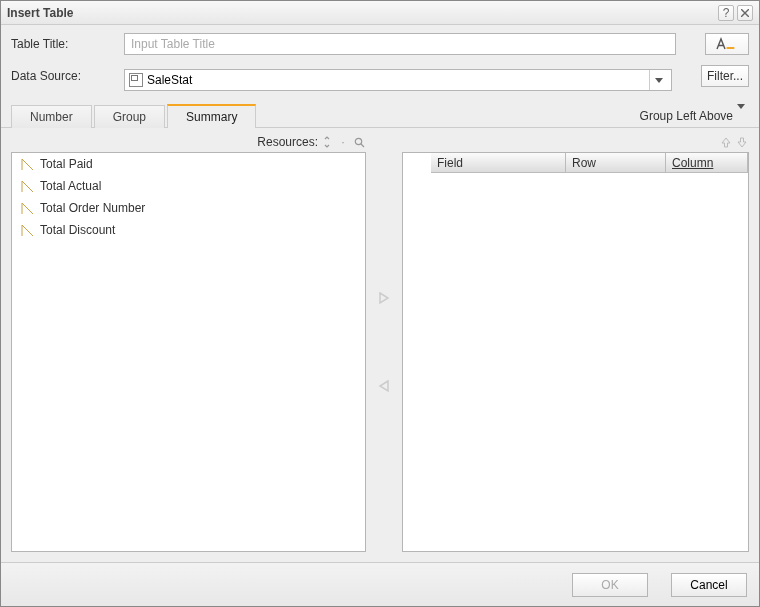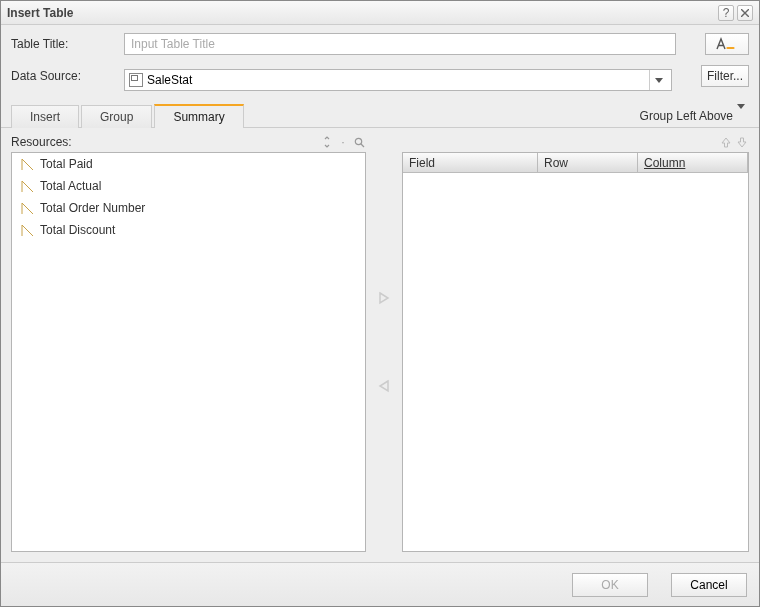--- a/index.html
+++ b/index.html
@@ -29,30 +29,30 @@
   .tab.active { background:#eeeeee; border-top:2px solid #f5a623; color:#222; }
   .tabs-row .spacer { flex:1; }
   .group-left { display:flex; align-items:center; color:#333; cursor:pointer; padding-bottom:4px; margin-right:4px; }
   .group-left .dd { margin-left:4px; }
 
   .workspace { display:flex; flex:1; padding:4px 10px 10px 10px; min-height:0; }
   .left-pane { width:355px; display:flex; flex-direction:column; }
   .right-pane { flex:1; display:flex; flex-direction:column; }
   .mid-col { width:36px; display:flex; flex-direction:column; align-items:center; justify-content:center; gap:70px; }
 
-  .pane-header { height:20px; display:flex; align-items:center; color:#333; }
+  .pane-header { height:20px; display:flex; align-items:center; color:#333;text-align:right; }
   .pane-header .lbl { flex:1; }
   .hicon { width:14px; height:14px; display:inline-flex; align-items:center; justify-content:center; color:#999; margin-left:2px; }
 
   .listbox { flex:1; border:1px solid #b5b5b5; background:#fff; overflow:auto; }
   .res-item { display:flex; align-items:center; padding:4px 8px; color:#333; cursor:pointer; }
   .res-ico { width:14px; height:14px; margin-right:6px; display:flex; align-items:center; justify-content:center; }
 
   .right-tools { height:20px; display:flex; align-items:center; justify-content:flex-end; }
-  .grid { flex:1; border:1px solid #b5b5b5; background:#fff; display:flex; flex-direction:column; }
+  .grid { flex:1; border:1px solid #b5b5b5; background:#fff; display:flex; flex-direction:column;padding-left:28px; }
   .grid-head { display:flex; height:20px; }
   .grid-head .gh { border-right:1px solid #bbb; border-bottom:1px solid #bbb; background:linear-gradient(#fbfbfb,#dcdcdc); display:flex; align-items:center; padding:0 6px; color:#333; }
   .gh-field { flex:0 0 135px; }
   .gh-row { flex:0 0 100px; }
   .gh-col { flex:1; border-right:none;text-decoration:underline; }
 
   .transfer-btn { width:18px; height:18px; display:flex; align-items:center; justify-content:center; color:#bbb; }
 
   .footer { height:44px; border-top:1px solid #ccc; display:flex; align-items:center; justify-content:flex-end; padding:0 12px; gap:23px; background:linear-gradient(#f2f2f2,#e8e8e8); }
   .btn { width:76px; height:24px; border:1px solid #b5b5b5; background:linear-gradient(#fff,#ececec); display:flex; align-items:center; justify-content:center; cursor:pointer; }
@@ -91,21 +91,21 @@
         <span class="ctext">SaleStat</span>
         <span class="carrow">
             <span class="tri-down"></span>
           </span>
       </div>
       <span class="btn-filter">Filter...</span>
     </div>
   </div>
 
   <div class="tabs-row">
-    <div class="tab">Insert</div>
+    <div class="tab">Number</div>
     <div class="tab">Group</div>
     <div class="tab active">Summary</div>
     <div class="spacer"></div>
     <div class="group-left">
       <span>Group Left Above</span>
       <span class="dd"><span class="tri-down"></span></span>
     </div>
   </div>
 
   <div class="workspace">

